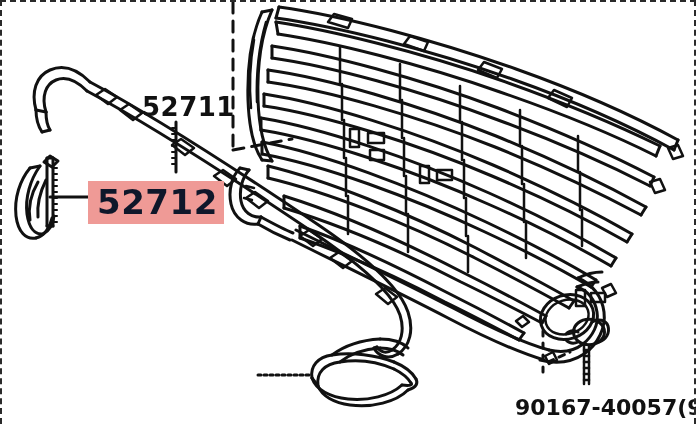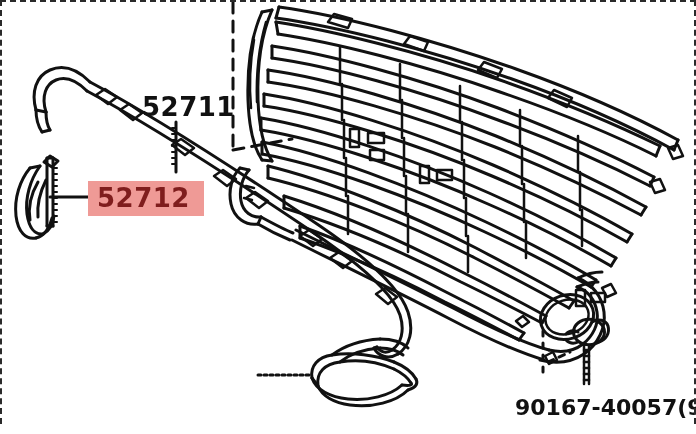--- a/index.html
+++ b/index.html
@@ -40,24 +40,24 @@
     letter-spacing: 0.5px;
     line-height: 1;
   }
   .lbl-plain { font-size: 26px; }
   #lbl-52711 { left: 142px; top: 94px; }
   #lbl-52713a { left: 188px; top: 363px; }
   #lbl-90167 { left: 515px; top: 397px; font-size: 22px; letter-spacing: 0px; }
   #lbl-52712 {
     left: 88px;
     top: 181px;
-    padding: 4px 14px 5px 9px;
-    font-size: 26px;
+    padding: 4px 6px 5px 9px;
+    font-size: 34px;
     font-weight: 700;
-    color: #7f1d1d;
+    color: #0f172a;
     background: #ef9a96;
   }
 </style>
 </head>
 <body>
 
 <div id="canvas">
 
   <svg id="art" viewBox="0 0 696 434">
     <g fill="none" stroke="#111111" stroke-linecap="round" stroke-linejoin="round">

